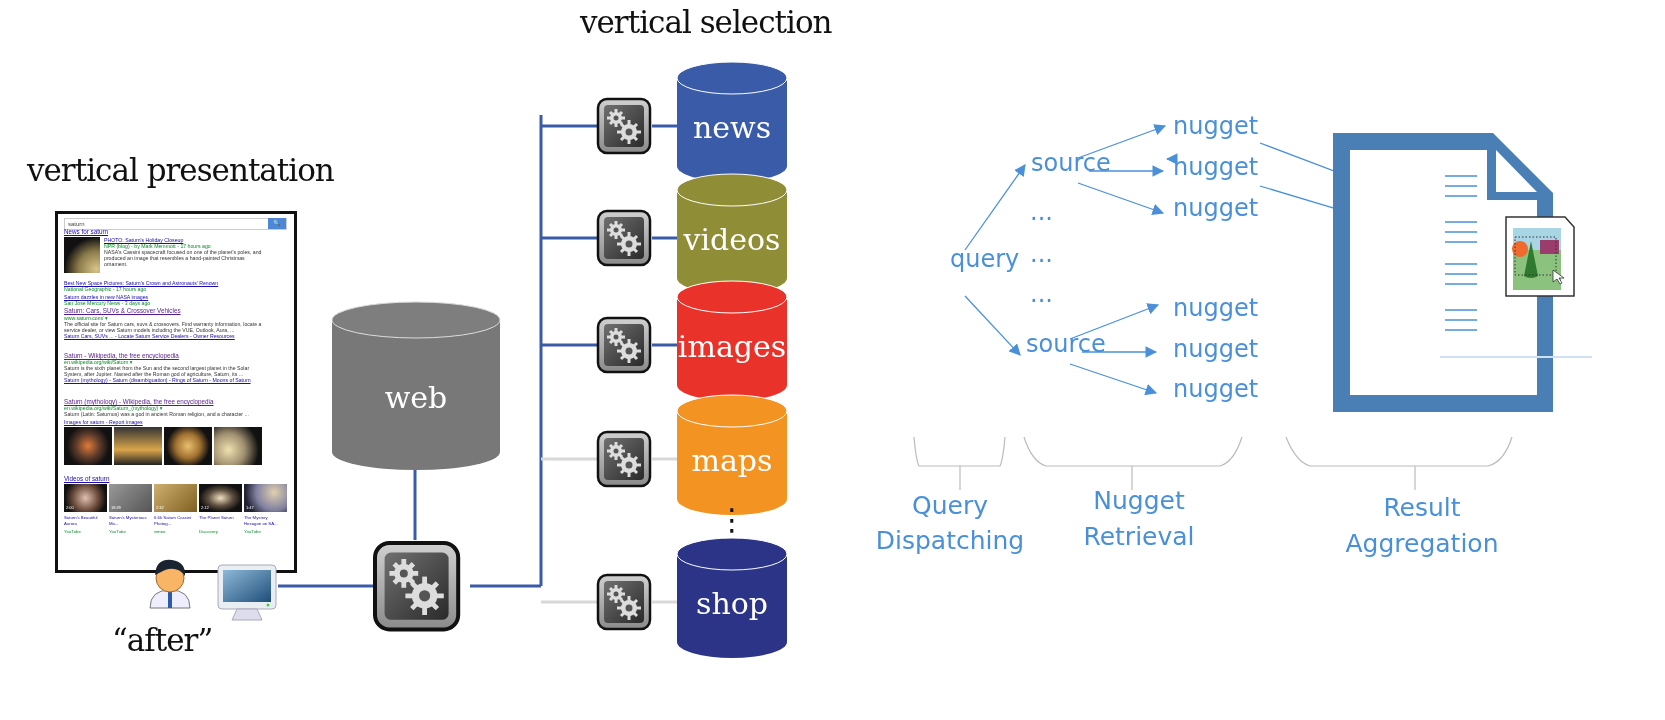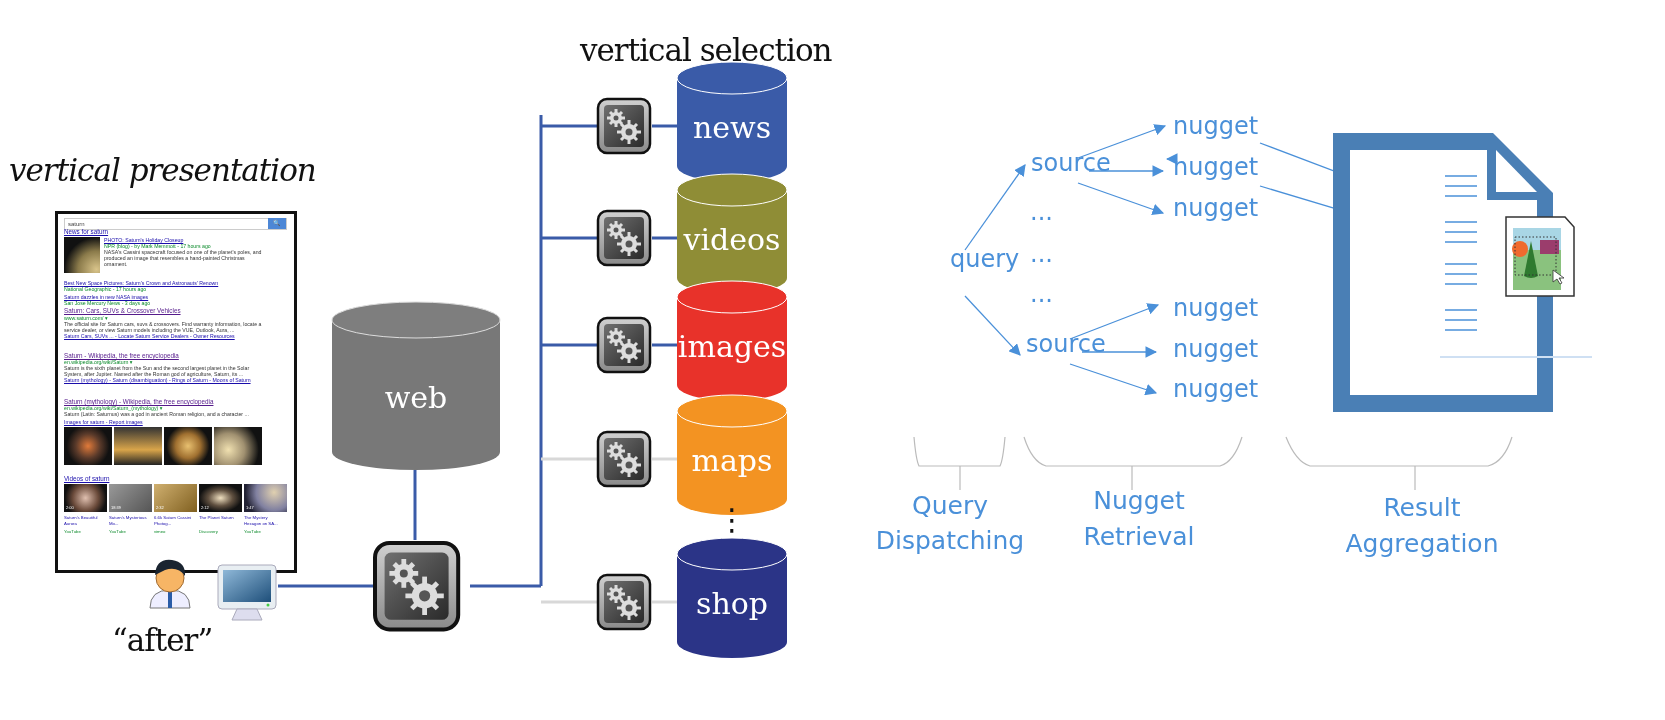--- a/index.html
+++ b/index.html
@@ -17,22 +17,22 @@
   .serp .l{position:absolute;font-size:5.2px;line-height:6px;white-space:nowrap;}
   .lk{color:#1a0dab;text-decoration:underline;}
   .lkp{color:#551a8b;text-decoration:underline;}
   .gr{color:#0a8a2a;}
   .tx{color:#333;}
   .thumb{position:absolute;background:#222;}
 </style>
 </head>
 <body>
 
-<div class="abs serif-label" style="left:9px;top:152px;font-style:italic;">vertical presentation</div>
-<div class="abs serif-label" style="left:580px;top:32px;text-align:center;">vertical selection</div>
+<div class="abs serif-label" style="left:27px;top:152px;">vertical presentation</div>
+<div class="abs serif-label" style="left:580px;top:4px;text-align:center;">vertical selection</div>
 
 <div class="abs serp">
   <div class="search">saturn</div>
   <div class="sbtn">🔍</div>
   <div id="serp-lines">
       <div class="l lk" style="top: 15px; left: 6px; font-size: 6.3px;">News for saturn</div>
       <div class="l lk" style="top: 23px; left: 46px;">PHOTO: Saturn's Holiday Closeup</div>
       <div class="l gr" style="top: 29px; left: 46px;">NPR (blog) - by Mark Memmott - 17 hours ago</div>
       <div class="l tx" style="top: 35px; left: 46px;">NASA's Cassini spacecraft focused on one of the planet's poles, and</div>
       <div class="l tx" style="top: 41px; left: 46px;">produced an image that resembles a hand-painted Christmas</div>

